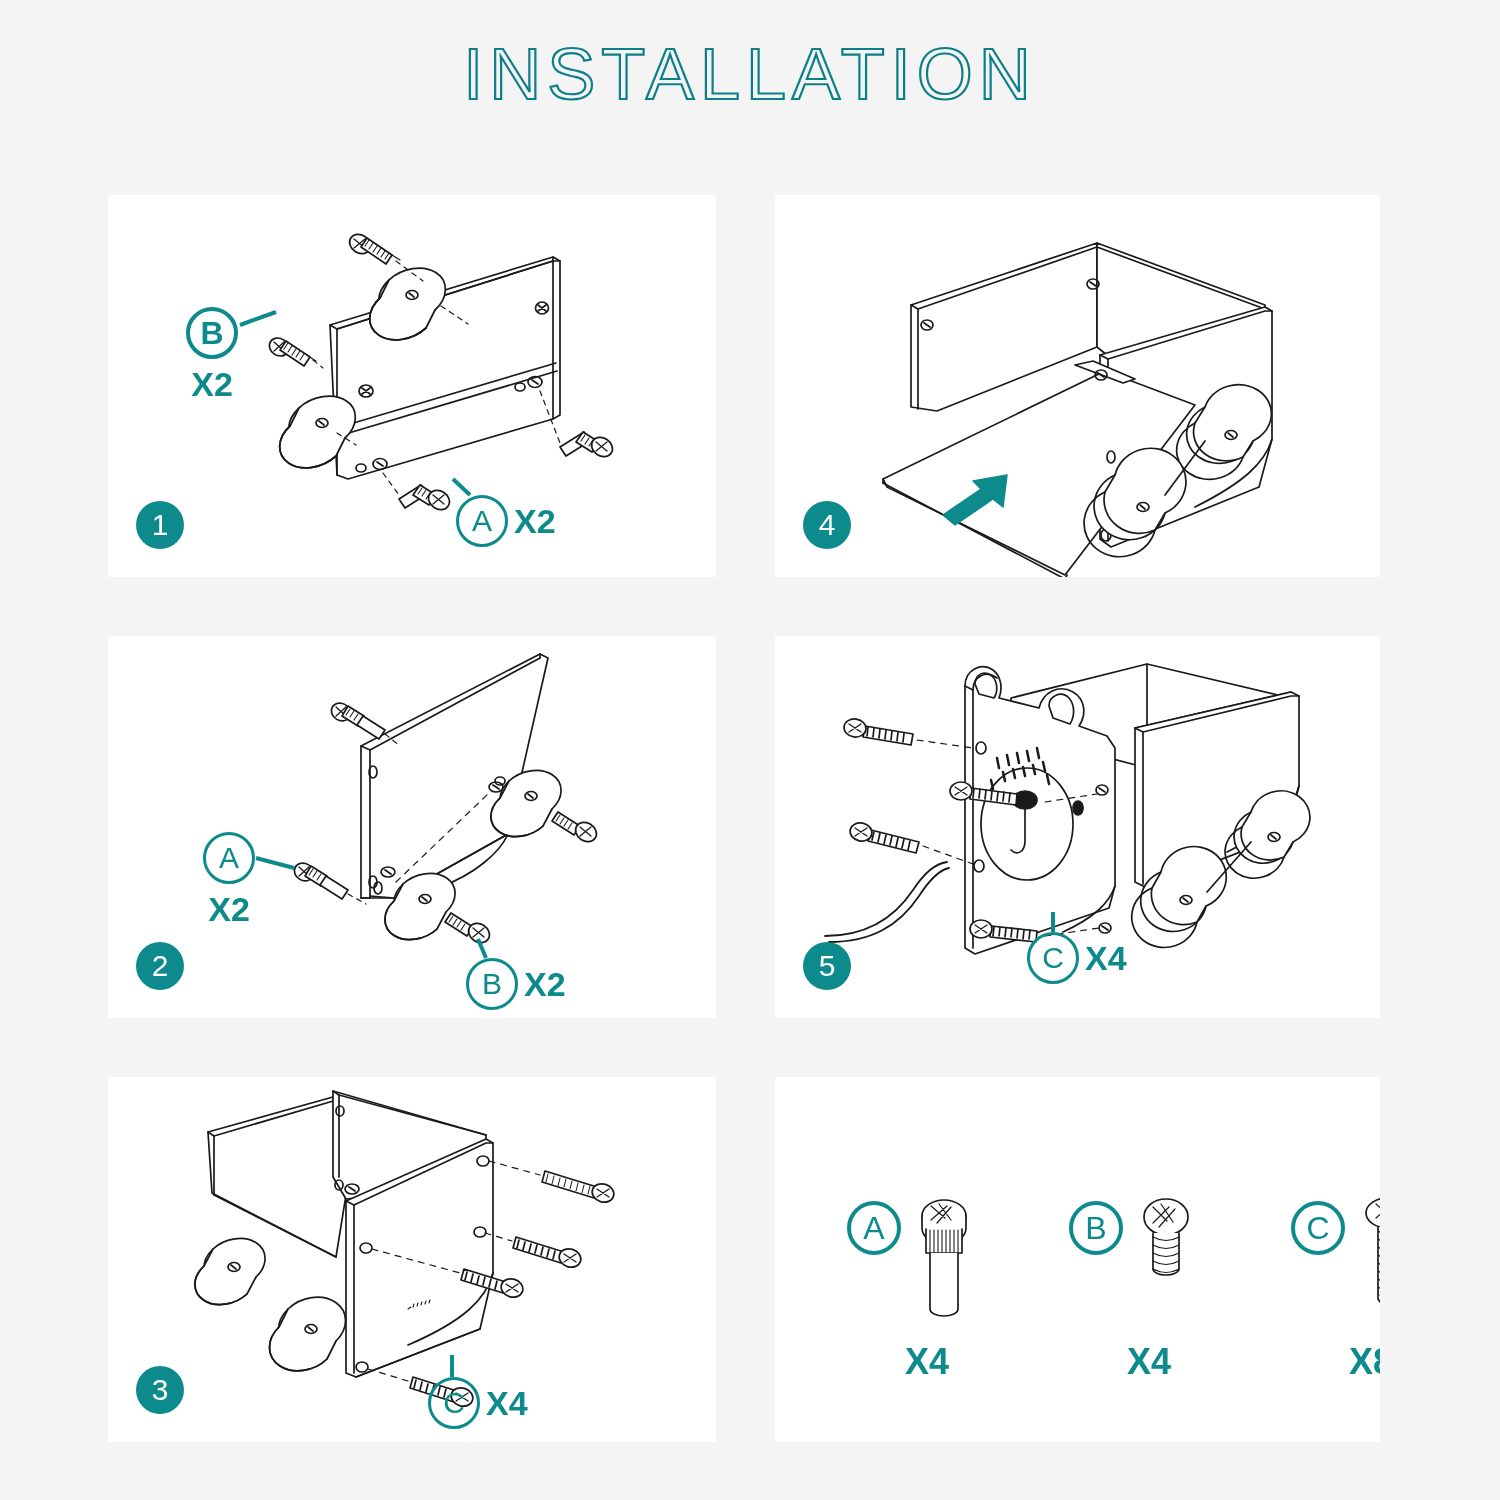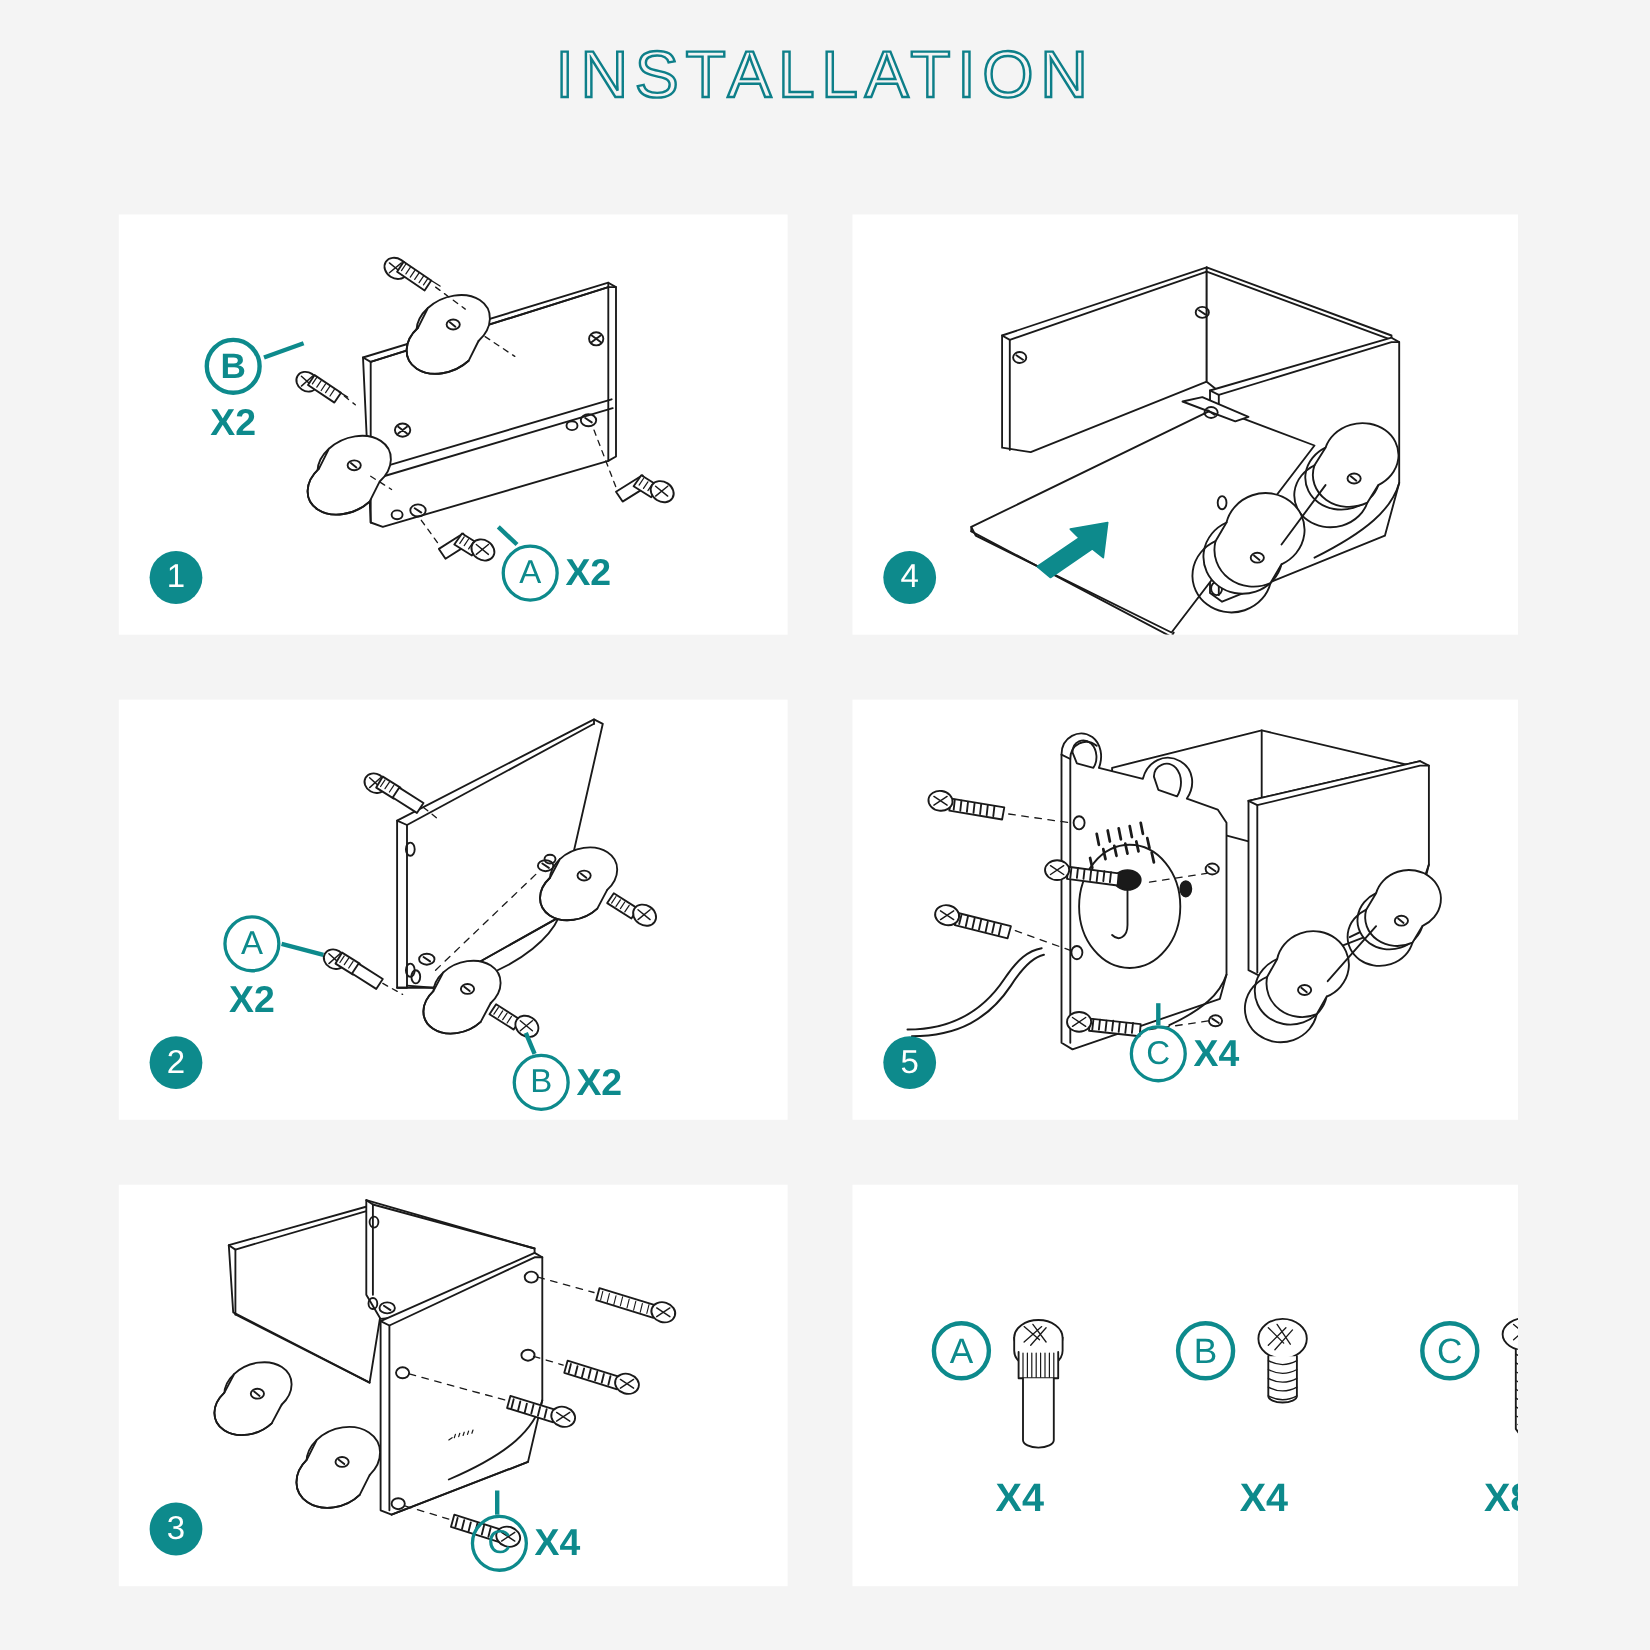--- a/index.html
+++ b/index.html
@@ -9,21 +9,21 @@
     font-family:"Liberation Sans", sans-serif;
     overflow:hidden;
   }
   #root{position:relative;width:1500px;height:1500px;}
 
   .title{
     position:absolute;
     top:38px;left:0;width:1500px;
     text-align:center;
     font-family:"Liberation Sans", sans-serif;
-    font-size:60px;
+    font-size:72px;
     letter-spacing:6px;
     font-weight:300;
     color:#0d7f89;
     -webkit-text-stroke:0px;
     line-height:1;
   }
   
   .title span{
     display:inline-block;
     color:transparent;

